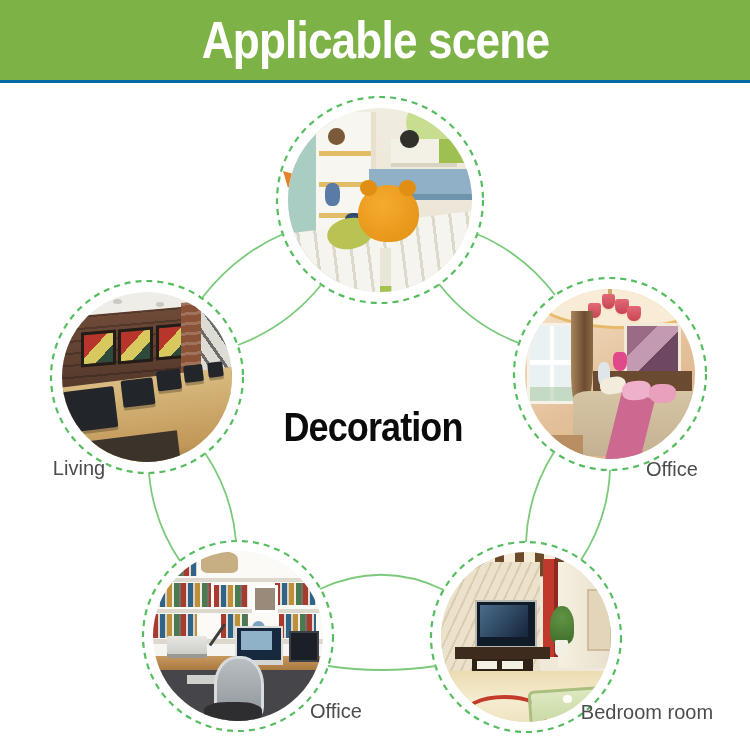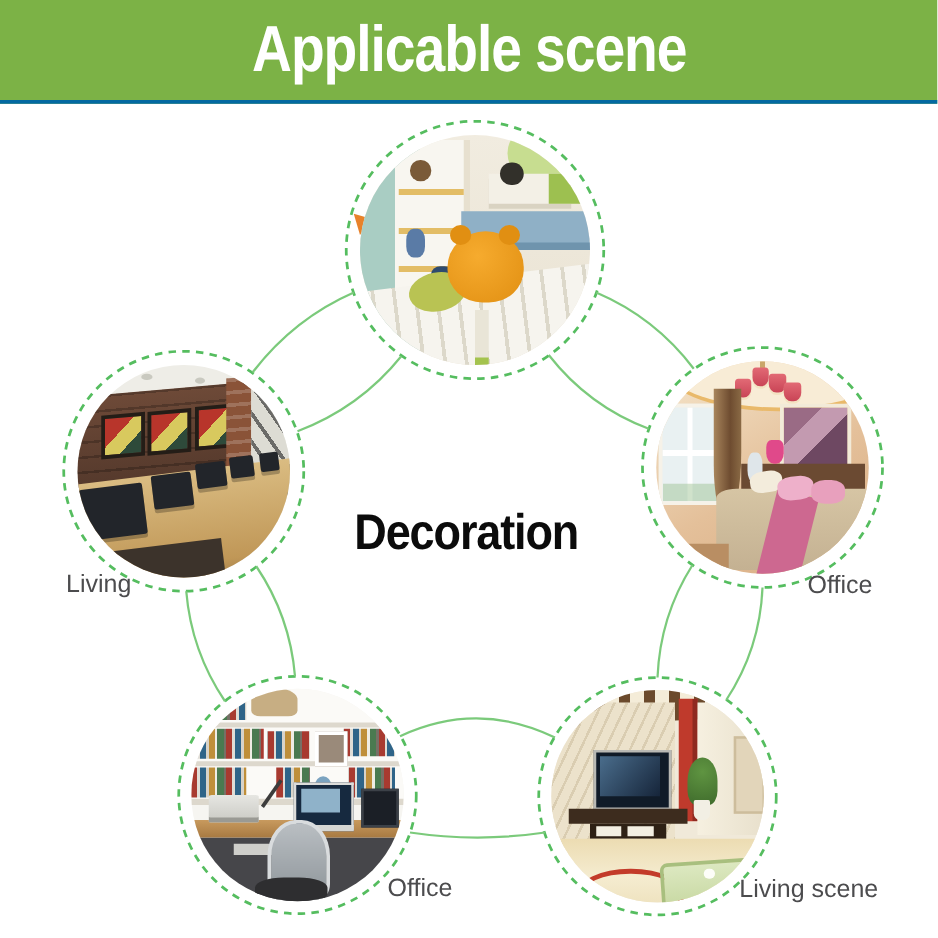--- a/index.html
+++ b/index.html
@@ -302,16 +302,16 @@
       <div class="L lv-d2"></div>
     <div class="L lv-floor"></div>
       <div class="L lv-rug"></div>
     <div class="L lv-table"></div>
       <div class="L lv-ball"></div>
   </div>
 
   <div class="lbl" style="left:79px;top:388px">Living</div>
   <div class="lbl" style="left:672px;top:389px">Office</div>
   <div class="lbl" style="left:336px;top:631px">Office</div>
-  <div class="lbl" style="left:647px;top:632px">Living scene</div>
+  <div class="lbl" style="left:647px;top:632px">Bedroom room</div>
 
   <div class="center-title">Decoration</div>
 </div>
 
 </body></html>

